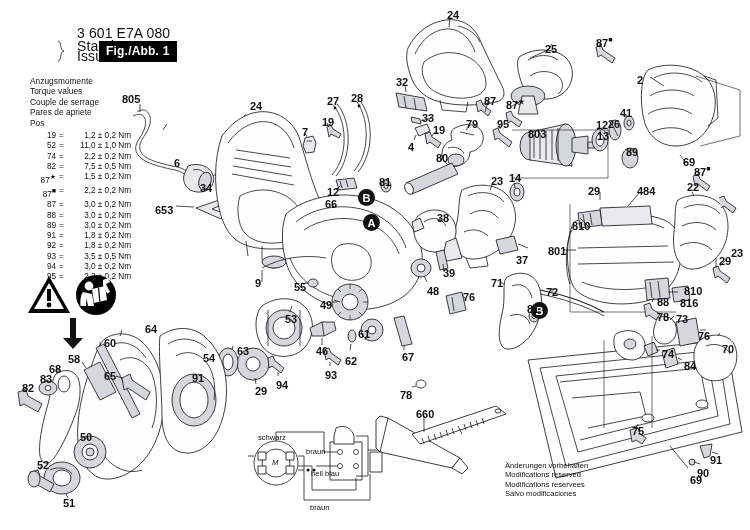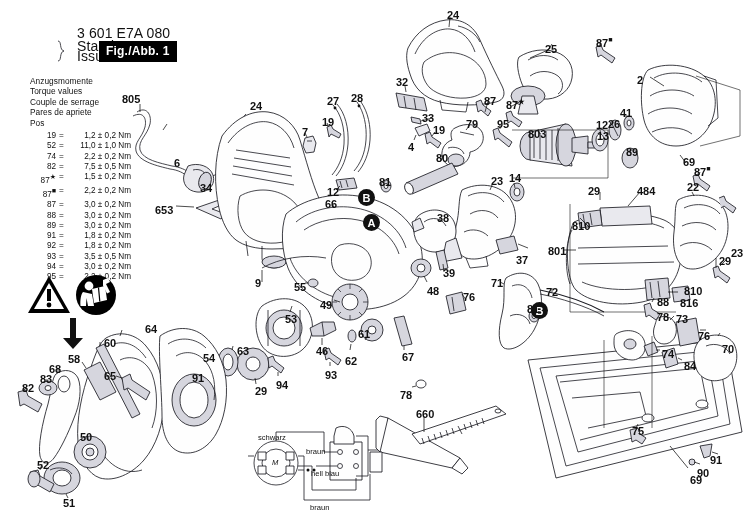--- a/index.html
+++ b/index.html
@@ -651,14 +651,20 @@
       <div class="callout" style="left: 400px; top: 389px;">78</div>
       <div class="callout" style="left: 416px; top: 408px;">660</div>
     </div>
 
   <div class="abs tiny" style="left:258px;top:433px;">schwarz</div>
   <div class="abs tiny" style="left:306px;top:447px;">braun</div>
   <div class="abs tiny" style="left:311px;top:469px;">hell blau</div>
   <div class="abs tiny" style="left:310px;top:503px;">braun</div>
   <div class="abs tiny" style="left:272px;top:458px;font-style:italic;">M</div>
 
+  <div class="abs" style="left:505px;top:461px;">
+    <div class="footnote">Änderungen vorbehalten</div>
+    <div class="footnote">Modifications reserved</div>
+    <div class="footnote">Modifications reservees</div>
+    <div class="footnote">Salvo modificaciones</div>
+  </div>
 
 </div>
 
 </body></html>

